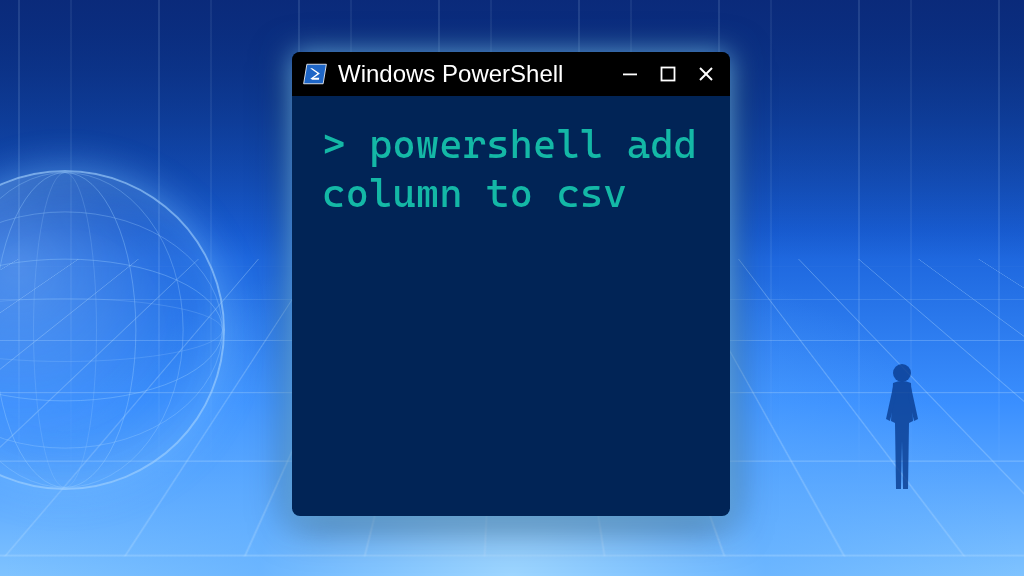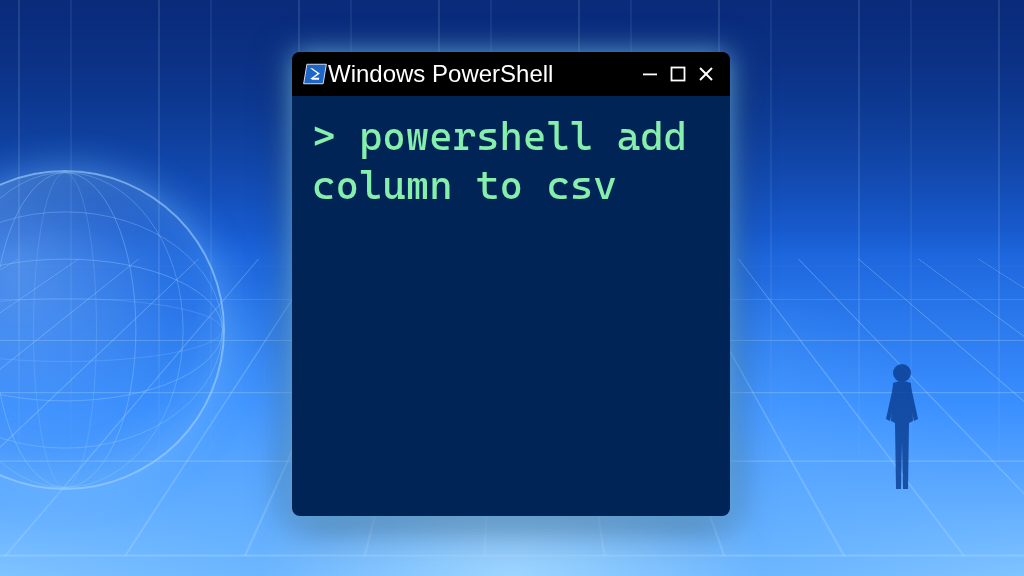--- a/index.html
+++ b/index.html
@@ -133,20 +133,21 @@
       overflow: hidden;
       display: flex;
       flex-direction: column;
     }
     .titlebar {
       height: 44px;
       background: #000000;
       display: flex;
       align-items: center;
       padding: 0 10px 0 10px;
+      gap: 10px;
       color: #ffffff;
       font-size: 24px;
       font-weight: 400;
     }
     .titlebar .ps-icon {
       width: 26px;
       height: 26px;
       flex-shrink: 0;
     }
     .titlebar .title-text {
@@ -159,27 +160,28 @@
       display: flex;
       align-items: center;
       justify-content: center;
       color: #ffffff;
       font-size: 20px;
     }
     .titlebar .ctl svg { display: block; }
 
     .terminal {
       flex: 1;
-      padding: 16px 20px;
+      padding: 24px 20px;
       font-family: "Consolas", "Cascadia Mono", monospace;
       font-size: 40px;
       line-height: 1.22;
-      color: #86efac;
+      color: #14b8a6;
       white-space: pre-wrap;
       word-break: break-word;
+      margin-left: 10px;
     }
     .terminal .prompt-char { display: inline; }
   </style>
 </head>
 <body>
 
 <div class="bg-layer">
   <div class="bg-top-fade"></div>
   <div class="bg-columns"></div>
   <div class="bg-floor-glow"></div>

